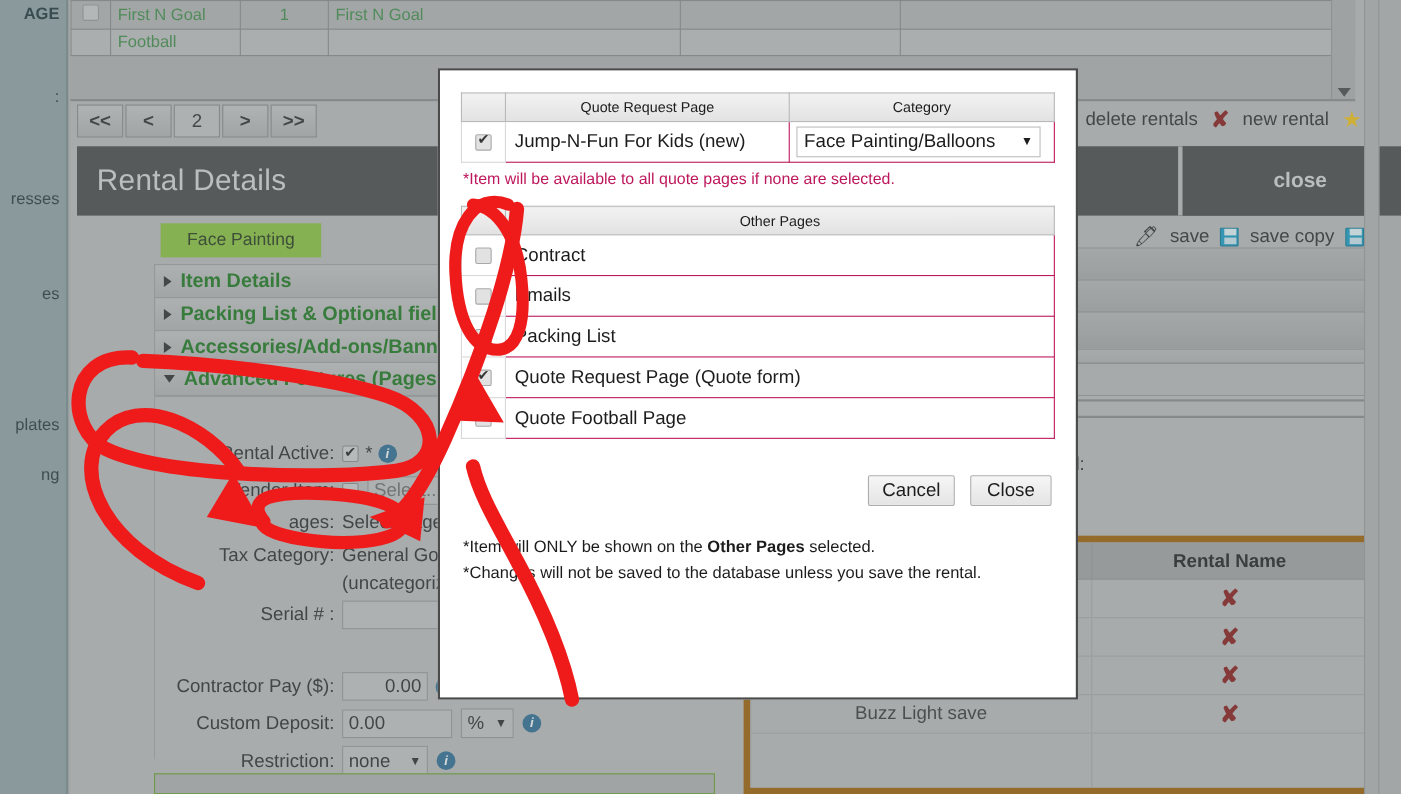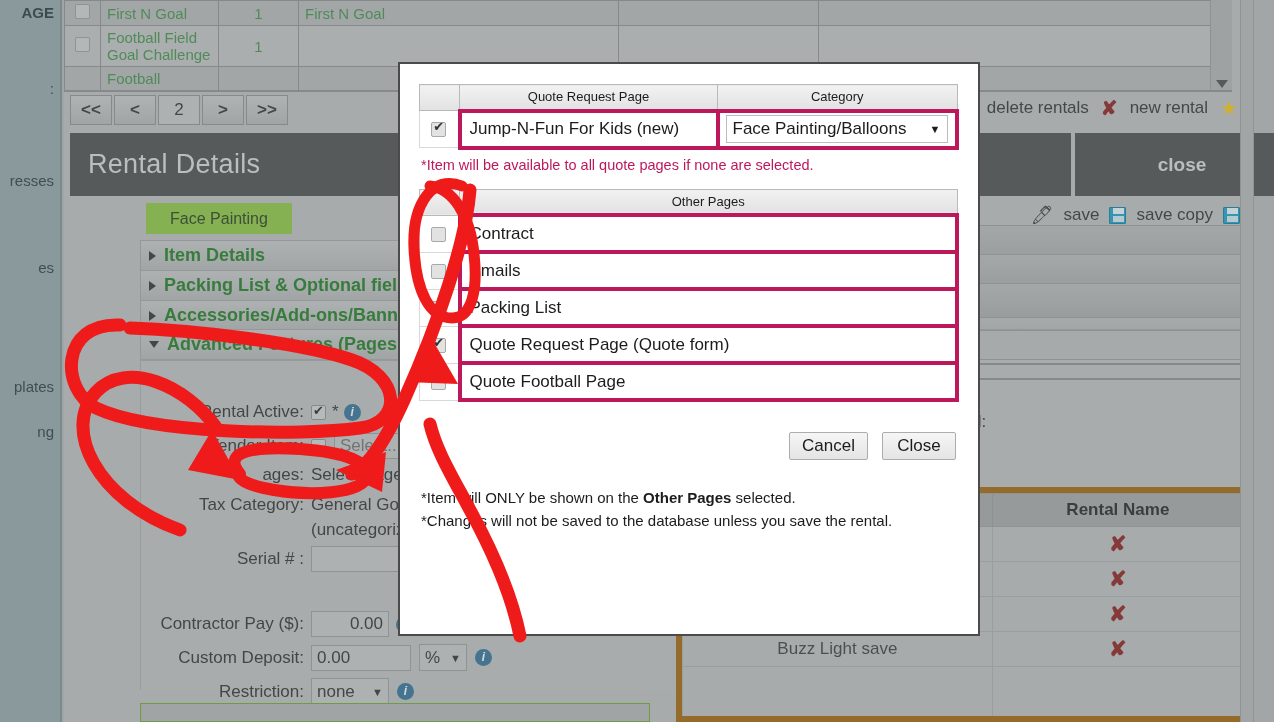--- a/index.html
+++ b/index.html
@@ -322,21 +322,21 @@
     margin: 20px auto 0 auto;
     table-layout: fixed;
   }
   .mtable th {
     background: linear-gradient(#f2f2f2,#e2e2e2);
     border: 1px solid #b9b9b9;
     font-size: 13px; font-weight: normal; color: #1c1c1c;
     height: 26px;
   }
   .mtable td {
-    border: 4px solid #be185d;
+    border: 1px solid #be185d;
     font-size: 17px; color: #1c1c1c;
     height: 37px; padding: 0 8px;
     background: #fff;
   }
   .mtable td.chkcell { width: 40px; text-align: center; padding:0; border:1px solid #d8d8d8; }
   .mcheck {
     width: 15px; height: 15px; display:inline-block;
     background: #e2e2e2; border: 1px solid #a9a9a9; border-radius: 2px;
     position: relative; vertical-align: middle;
   }
@@ -394,28 +394,20 @@
     <div id="content">
 
       <div id="topgrid">
         <table>
           <tbody>
               <tr>
             <td class="chk"><span class="gridchk"></span></td>
             <td class="namecol">First N Goal</td>
             <td class="qty">1</td>
             <td class="lastcol">First N Goal</td>
-            <td class="tail"></td>
-            <td></td>
-          </tr>
-          <tr>
-            <td class="chk"><span class="gridchk"></span></td>
-            <td class="namecol">Football Field Goal Challenge</td>
-            <td class="qty">1</td>
-            <td class="lastcol"></td>
             <td class="tail"></td>
             <td></td>
           </tr>
           <tr>
             <td class="chk"></td>
             <td class="namecol">Football</td>
             <td class="qty"></td>
             <td class="lastcol"></td>
             <td class="tail"></td>
             <td></td>

